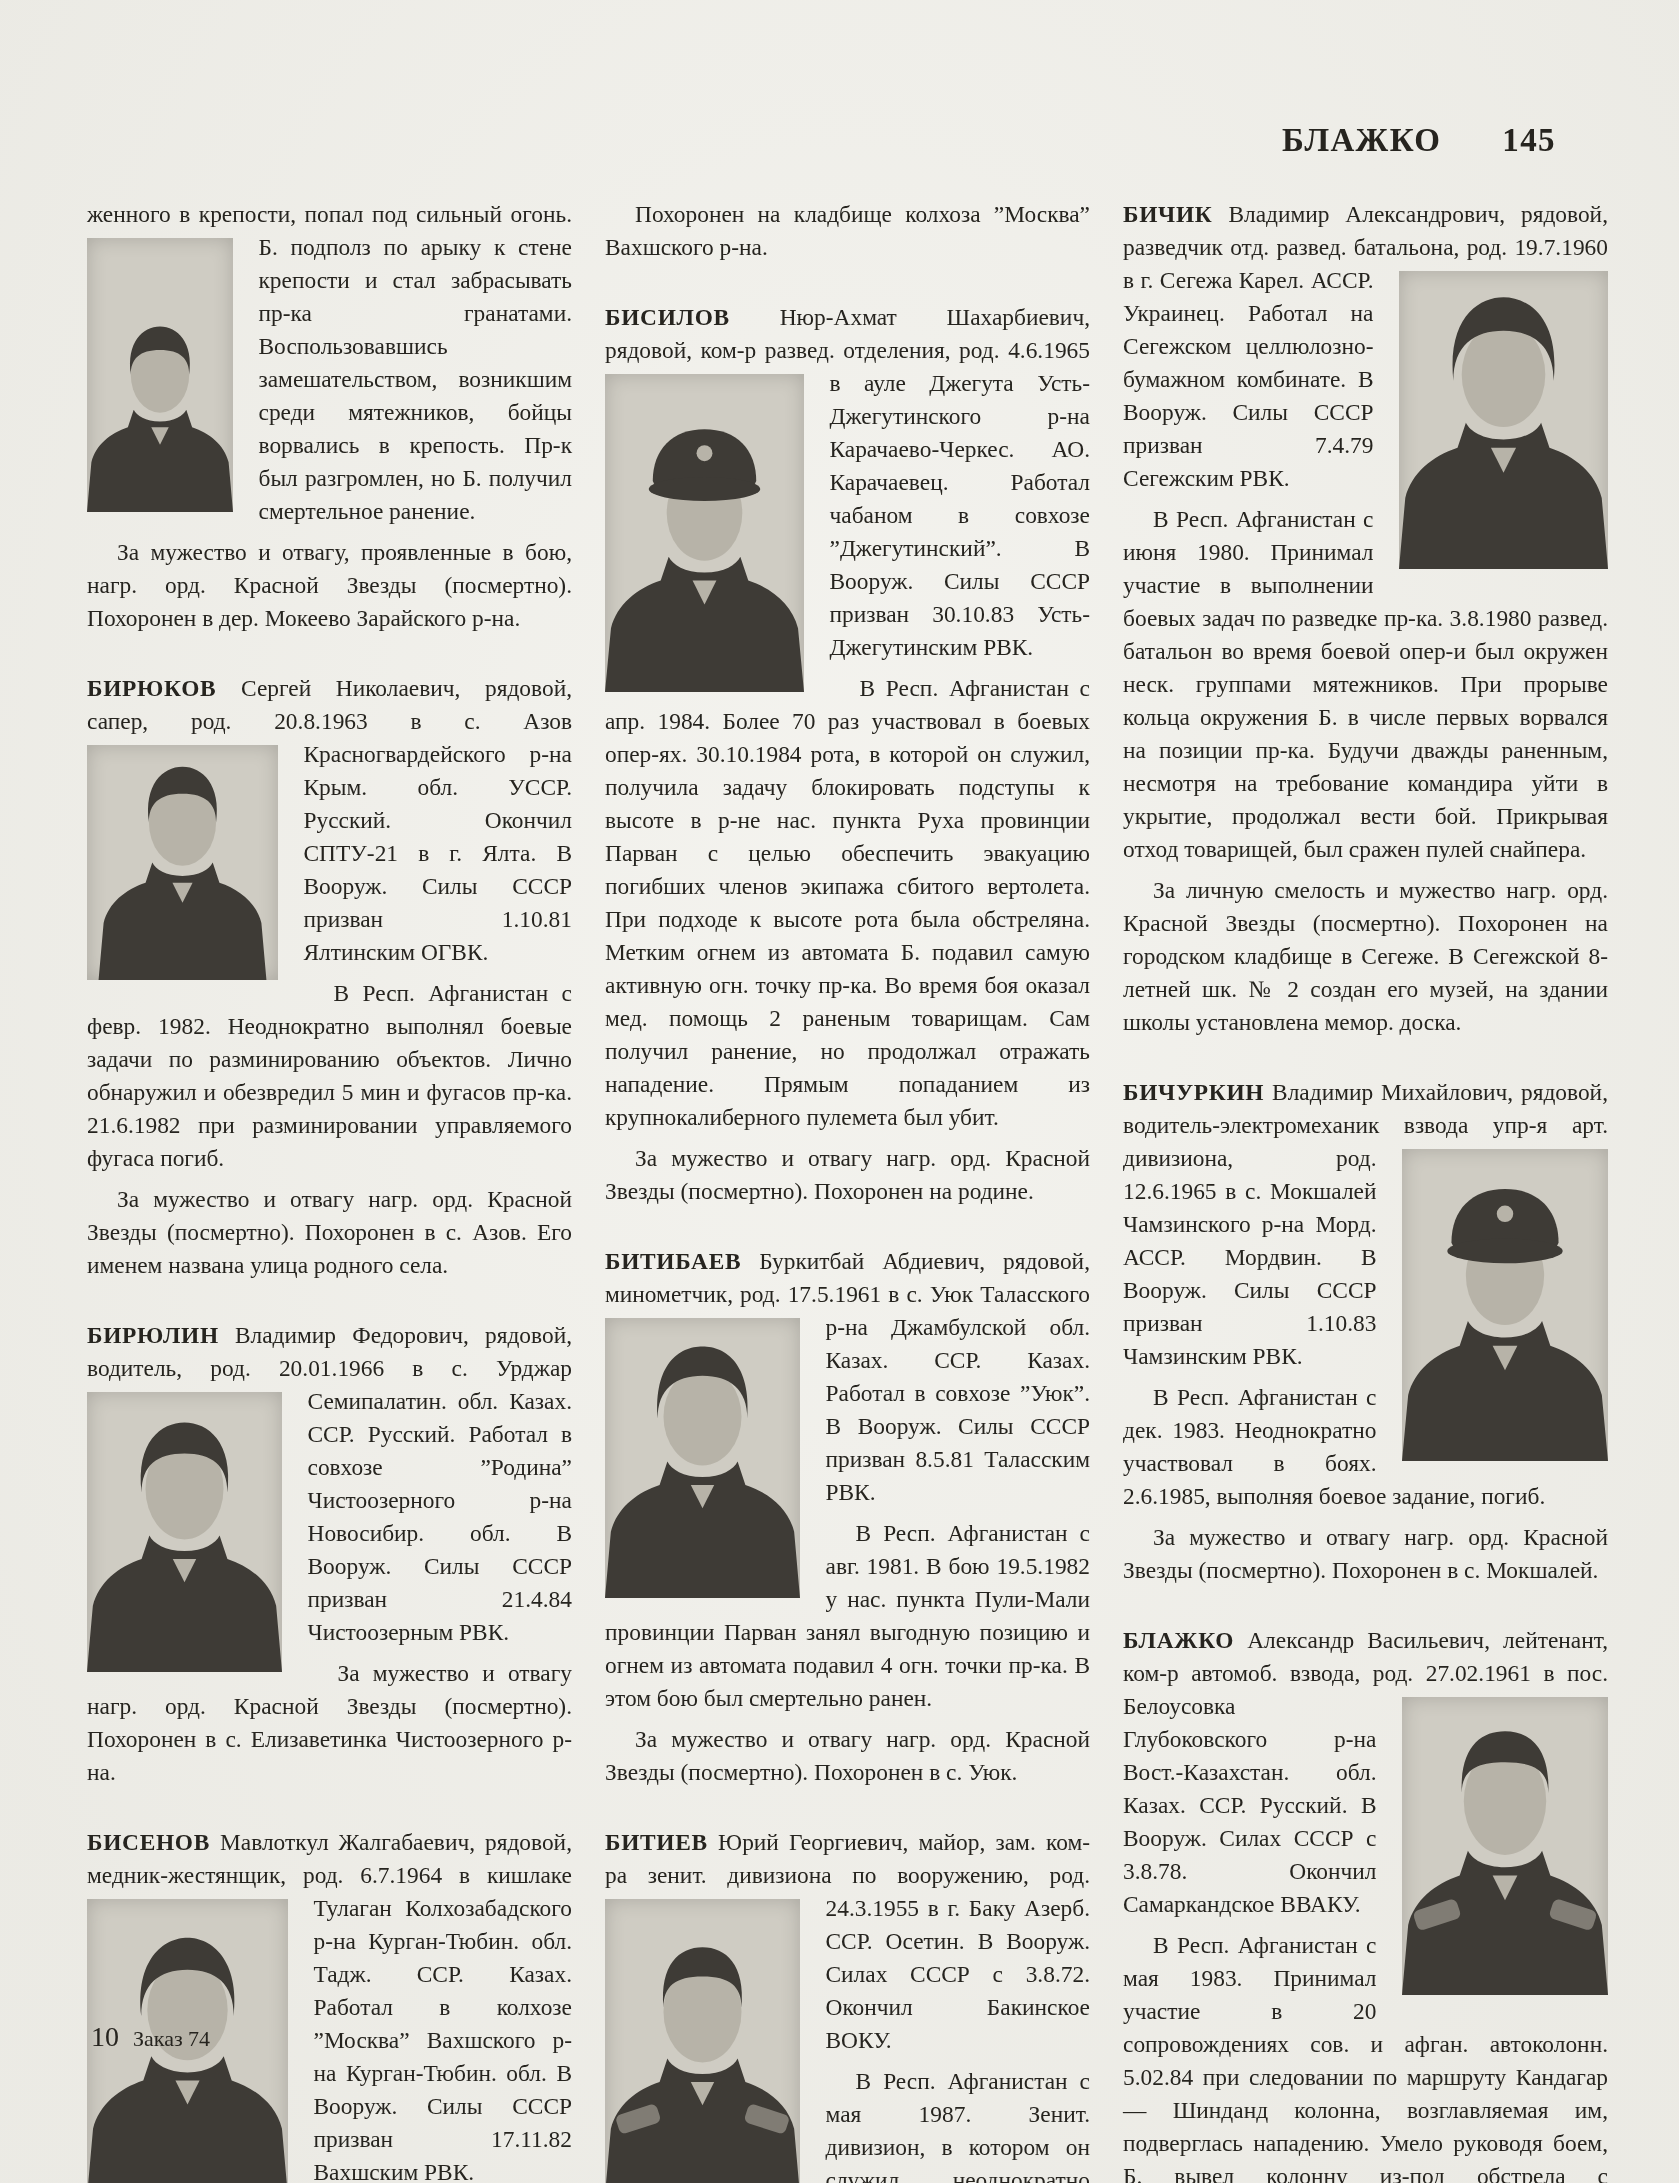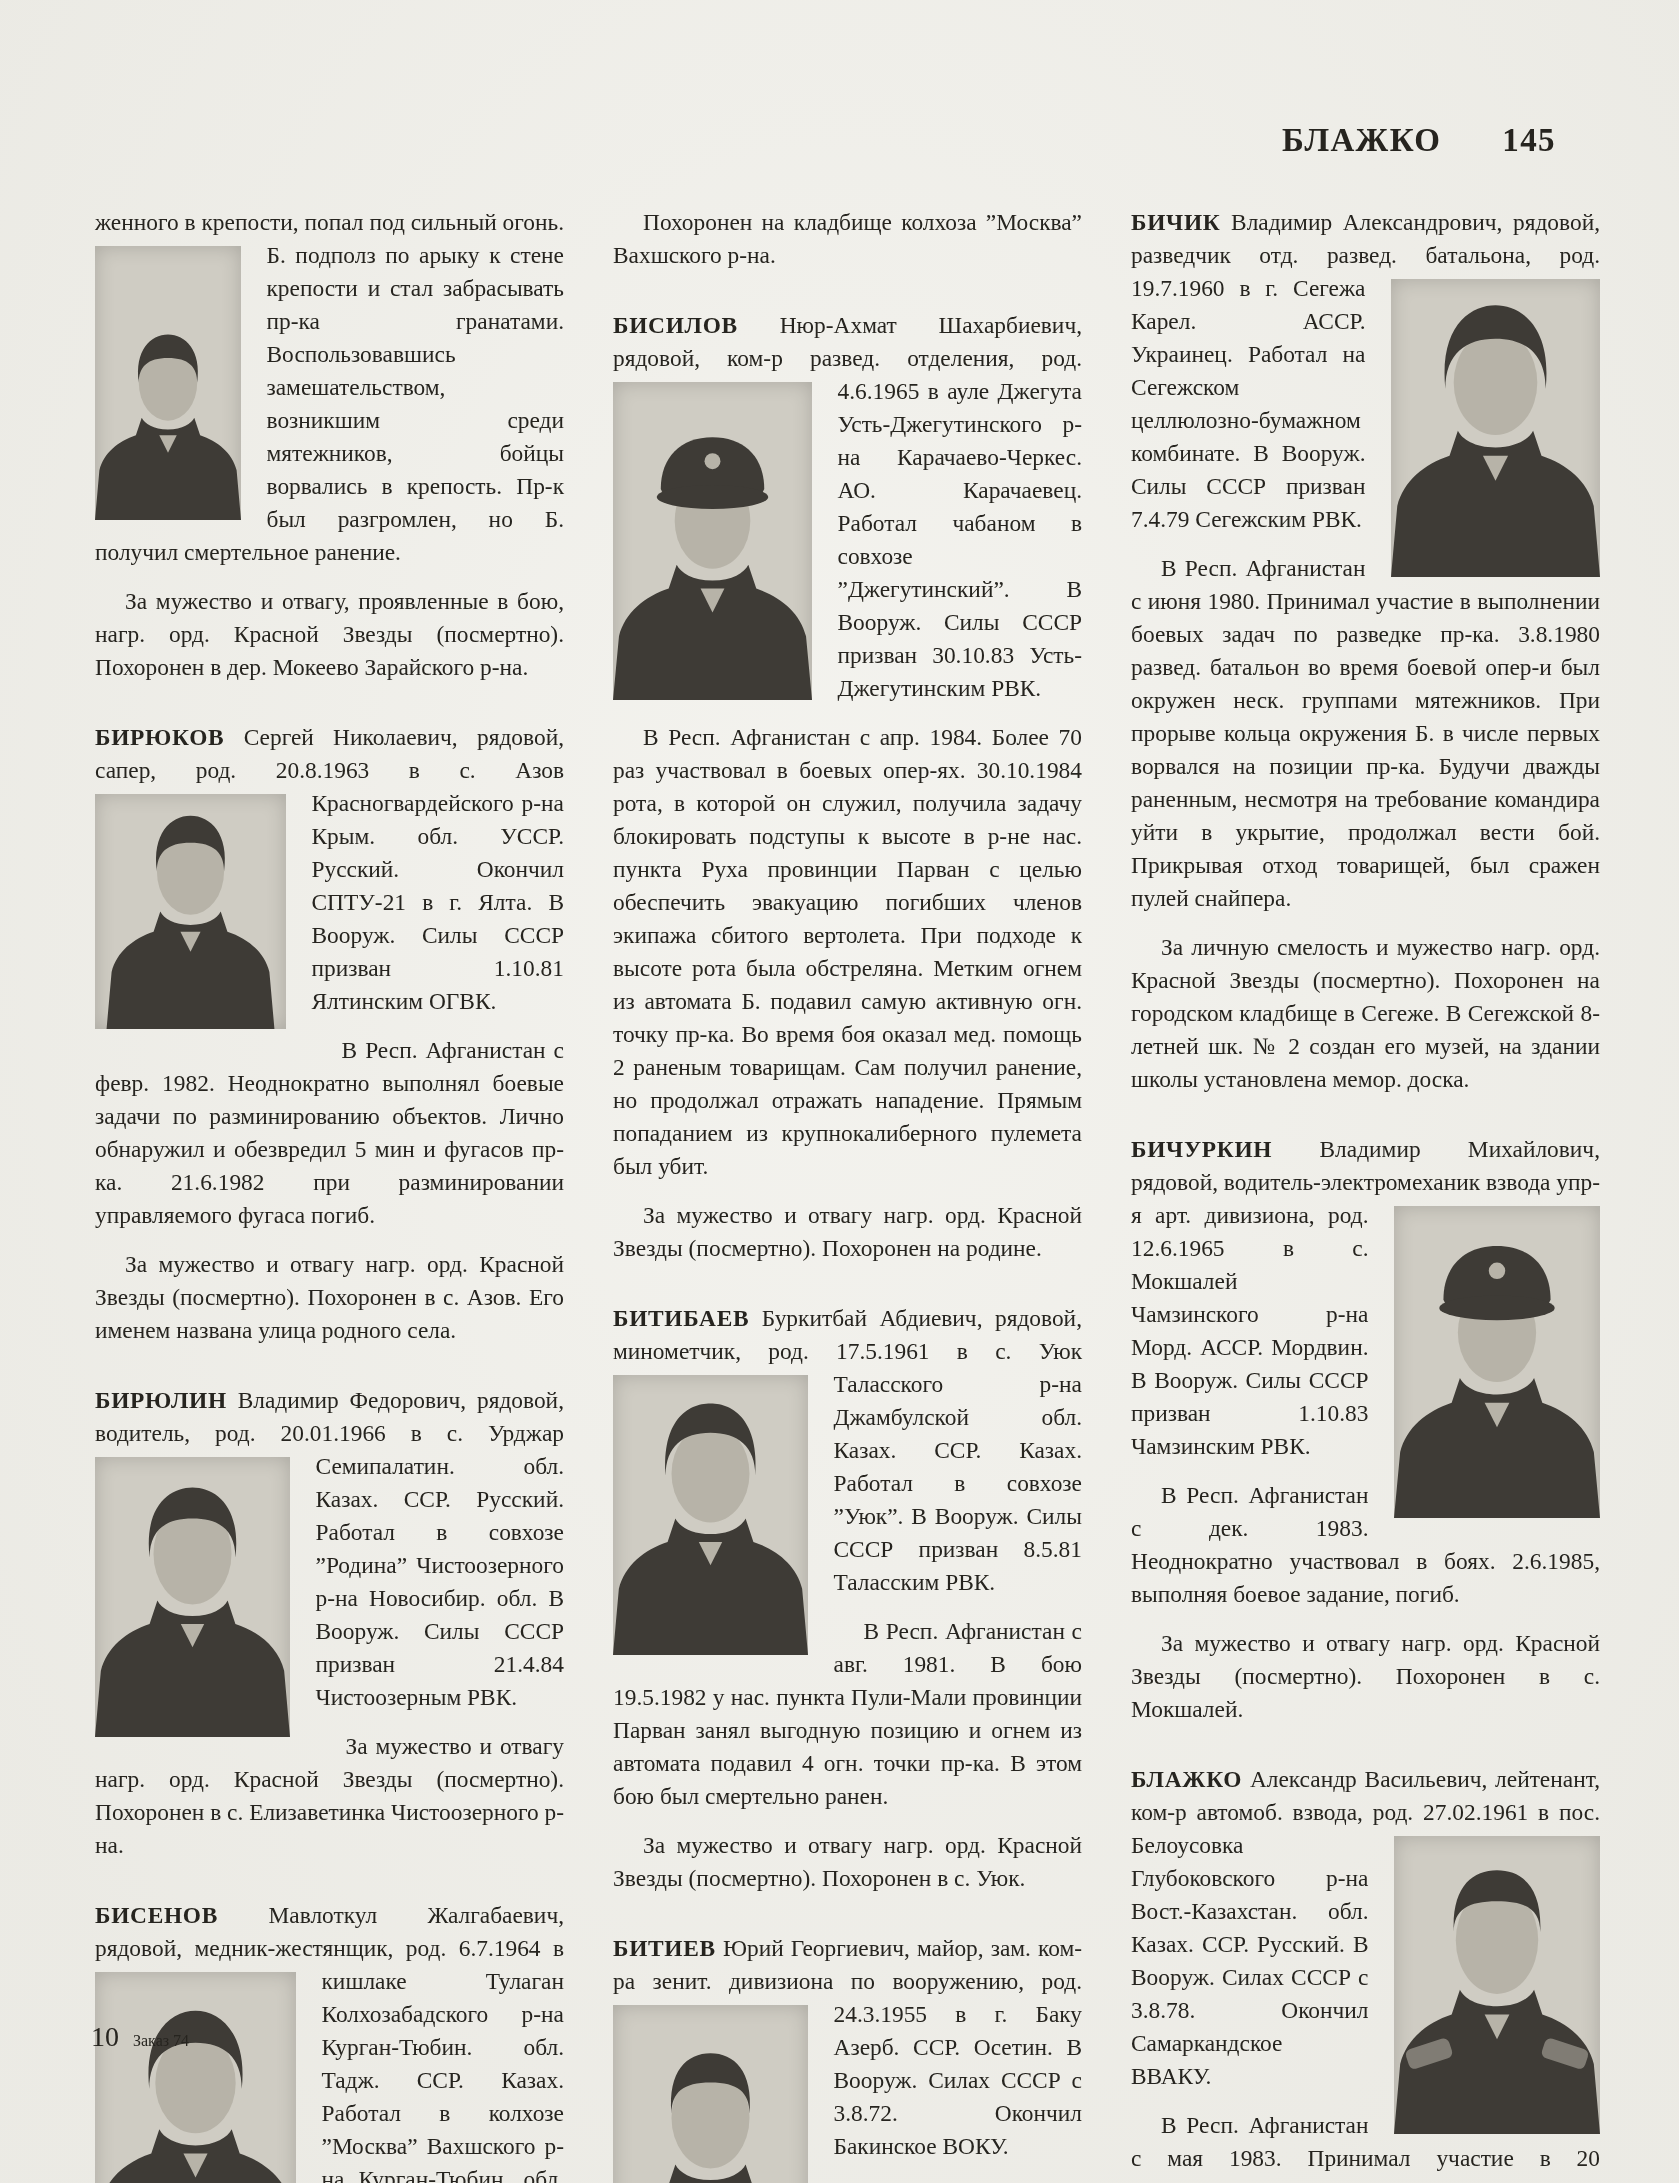--- a/index.html
+++ b/index.html
@@ -27,39 +27,39 @@
     font-weight:bold;font-size:33px;letter-spacing:1.4px;color:var(--ink);
   }
   .columns{
     position:absolute;left:79px;top:190px;width:1539px;
     display:flex;gap:17px;
   }
   .col{
     width:501px;flex:0 0 501px;
     font-size:23.4px;line-height:33px;text-align:justify;
   }
-  .col p{margin:16px;}
+  .col p{margin:8px;}
   .entry{margin-bottom:37px;}
   .entry:last-child{margin-bottom:0;}
   .nm{font-weight:bold;letter-spacing:0.7px;}
   .ind{text-indent:30px;}
   .photo{
     background:var(--photo_bg);
     box-shadow:inset 0 0 20px rgba(0,0,0,0.18);
     display:block;
   }
   .photo svg{display:block;width:100%;height:100%;}
   .ph-l{float:left;margin:7px 25.5px 5.7px 0;}
   .ph-r{float:right;margin:7px 0 5.7px 25.5px;}
   .page-footer{
     position:absolute;top:2021px;left:91px;
     display:flex;align-items:baseline;gap:14px;color:var(--ink);
   }
   .page-footer .f-num{font-size:28px;}
-  .page-footer .f-ord{font-size:16px;text-align:right;}
+  .page-footer .f-ord{font-size:22px;text-align:right;}
 </style>
 </head>
 <body>
 
 <div class="sheet">
 
   <div class="running-head">
     <span>БЛАЖКО</span>
     <span>145</span>
   </div>

